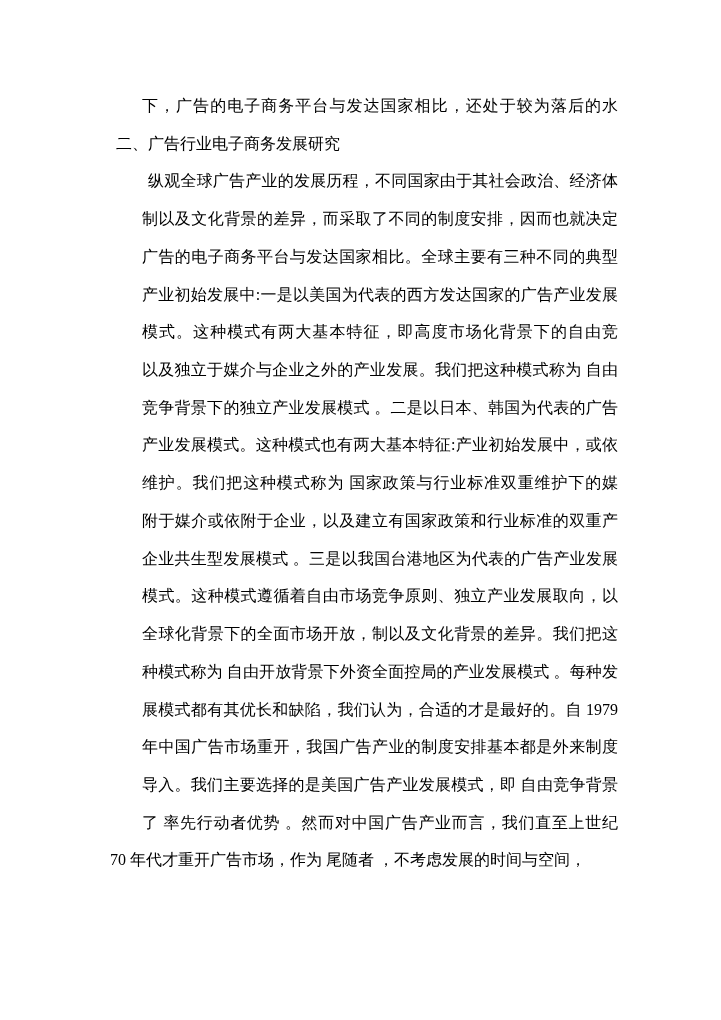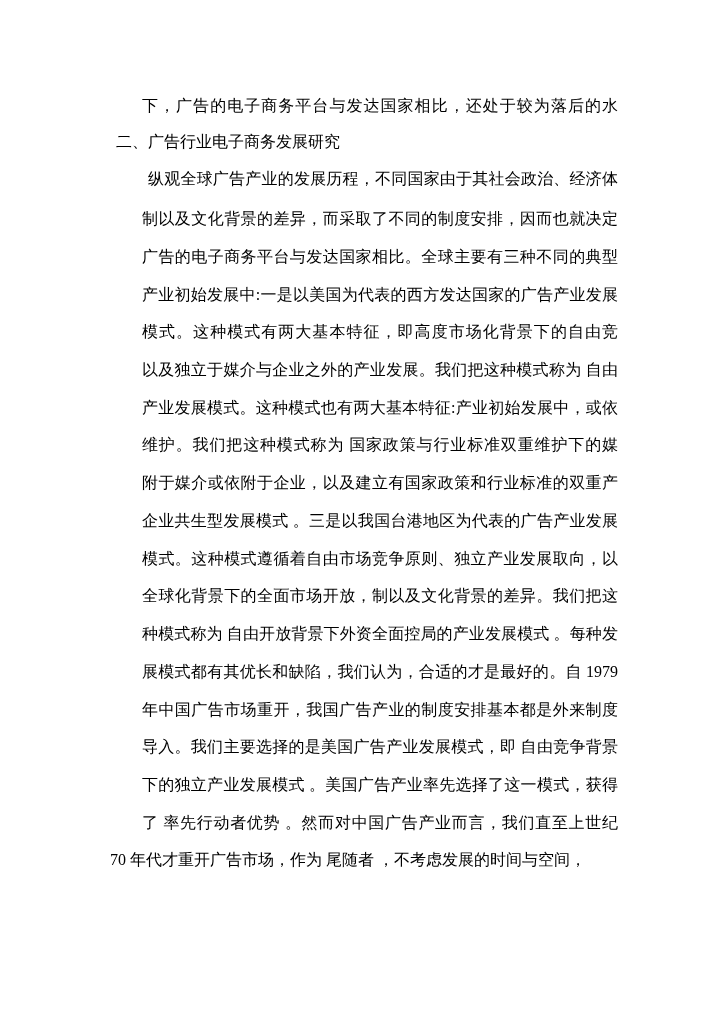--- a/index.html
+++ b/index.html
@@ -29,45 +29,44 @@
   }
   
   .stretch {
     text-align: justify;
     text-align-last: justify;
     margin-left: 32px;
   }
   
   .indent {
     text-indent: 6px;
-    font-family: Liberation Mono, monospace;
   }
   .left {
     text-align: left;
     white-space: nowrap;
   }
 </style>
 </head>
 <body>
 
 <div class="doc-body">
   <div class="ln stretch">下，广告的电子商务平台与发达国家相比，还处于较为落后的水平。</div>
   <div class="ln indent left">二、广告行业电子商务发展研究</div>
   <div class="ln stretch indent">纵观全球广告产业的发展历程，不同国家由于其社会政治、经济体</div>
   <div class="ln stretch">制以及文化背景的差异，而采取了不同的制度安排，因而也就决定了</div>
   <div class="ln stretch">广告的电子商务平台与发达国家相比。全球主要有三种不同的典型的广</div>
   <div class="ln stretch">产业初始发展中:一是以美国为代表的西方发达国家的广告产业发展</div>
   <div class="ln stretch">模式。这种模式有两大基本特征，即高度市场化背景下的自由竞争，</div>
   <div class="ln stretch">以及独立于媒介与企业之外的产业发展。我们把这种模式称为 自由</div>
+  <div class="ln stretch">竞争背景下的独立产业发展模式 。二是以日本、韩国为代表的广告</div>
   <div class="ln stretch">产业发展模式。这种模式也有两大基本特征:产业初始发展中，或依</div>
   <div class="ln stretch">维护。我们把这种模式称为 国家政策与行业标准双重维护下的媒介、</div>
   <div class="ln stretch">附于媒介或依附于企业，以及建立有国家政策和行业标准的双重产业</div>
   <div class="ln stretch">企业共生型发展模式 。三是以我国台港地区为代表的广告产业发展</div>
   <div class="ln stretch">模式。这种模式遵循着自由市场竞争原则、独立产业发展取向，以及</div>
   <div class="ln stretch">全球化背景下的全面市场开放，制以及文化背景的差异。我们把这</div>
   <div class="ln stretch">种模式称为 自由开放背景下外资全面控局的产业发展模式 。每种发</div>
   <div class="ln stretch">展模式都有其优长和缺陷，我们认为，合适的才是最好的。自 1979</div>
   <div class="ln stretch">年中国广告市场重开，我国广告产业的制度安排基本都是外来制度的</div>
   <div class="ln stretch">导入。我们主要选择的是美国广告产业发展模式，即 自由竞争背景</div>
-  <div class="ln stretch">下的独立产业发展模式 。美国广告产业率先选择了这一模式，获得</div>
   <div class="ln stretch">了 率先行动者优势 。然而对中国广告产业而言，我们直至上世纪</div>
   <div class="ln left">70 年代才重开广告市场，作为 尾随者 ，不考虑发展的时间与空间，</div>
 </div>
 
 </body></html>

